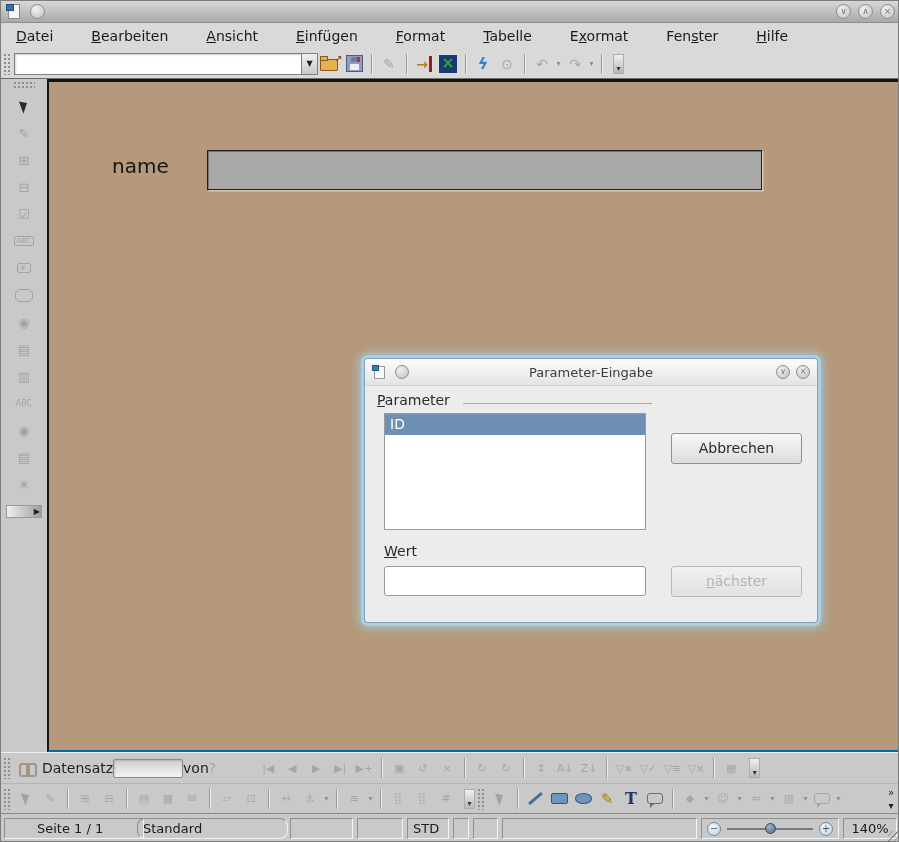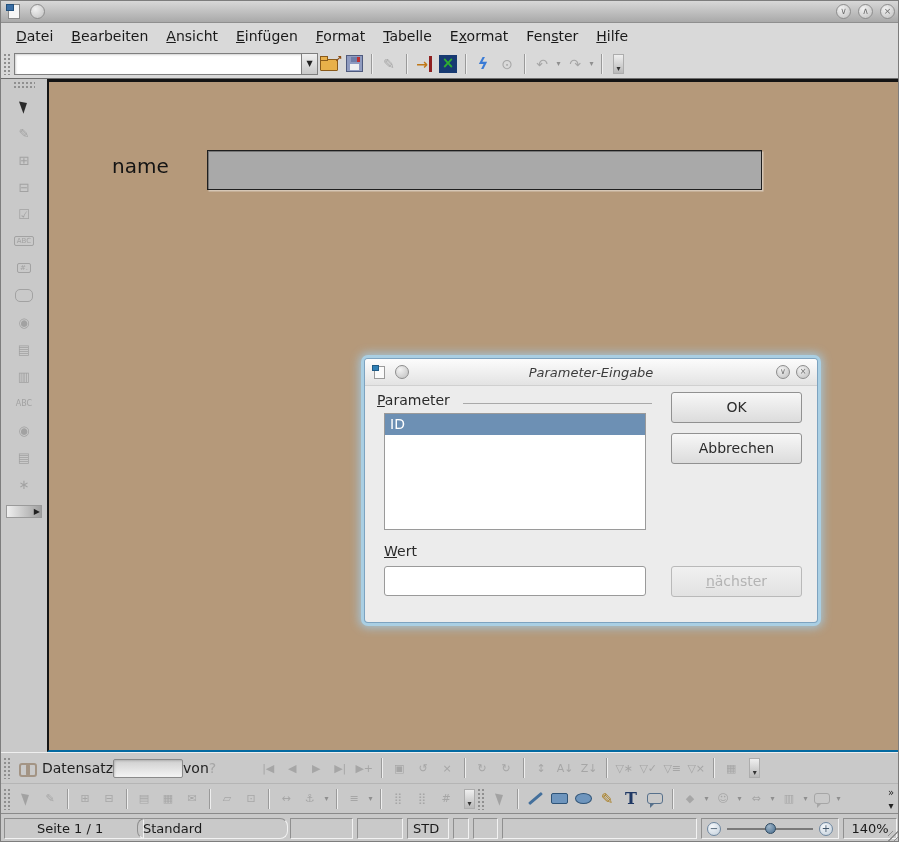--- a/index.html
+++ b/index.html
@@ -30,20 +30,21 @@
   }
   .titlebar .right { margin-left:auto; display:flex; gap:7px; z-index:2; }
   .app-ico { width:16px; height:16px; margin-right:8px; position:relative; flex:none; z-index:2; }
   .app-ico .page { position:absolute; left:2px; top:0; width:12px; height:15px; background:#f6f6f6; border:1px solid #8a8a8a; }
   .app-ico .tag  { position:absolute; left:0; top:0; width:8px; height:7px; background:#3a6ea5; border:1px solid #23507c; }
   
   .menubar {
     position:absolute; left:0; top:22px; width:899px; height:26px;
     background:#d9d9d9; display:flex; align-items:center; padding-left:6px;
     font-size:14px;
+    gap:20px;
   }
   .menu-item { padding:3px 9px; cursor:default; white-space:nowrap; }
   .mn { text-decoration:underline; }
   
   .toolbar-std {
     position:absolute; left:0; top:48px; width:899px; height:30px;
     background:#d9d9d9; display:flex; align-items:center;
     border-bottom:1px solid #6e6e6e;
   }
   .handle {
@@ -132,21 +133,21 @@
   
   .dialog {
     position:absolute; left:364px; top:358px; width:452px; height:263px;
     background:#ececec; border-radius:3px; z-index:10;
     box-shadow:0 0 0 1px #7da3c0, 0 0 0 4px #aacfe3, 0 0 10px 6px rgba(160,205,235,.8);
     font-size:14px;
   }
   .dlg-title {
     height:27px; background:linear-gradient(#fcfcfc,#e3e3e3);
     border-bottom:1px solid #d0d0d0; border-radius:3px 3px 0 0;
-    display:flex; align-items:center; padding:0 7px; position:relative;font-style:italic;
+    display:flex; align-items:center; padding:0 7px; position:relative;
   }
   .dlg-title .t { position:absolute; left:0; right:0; text-align:center; font-size:13px; color:#3c3c3c; }
   .dlg-title .right { margin-left:auto; display:flex; gap:6px; z-index:2; }
   .dlg-ico { width:15px; height:15px; position:relative; margin-right:8px; z-index:2; }
   .dlg-ico .page { position:absolute; left:2px; top:1px; width:11px; height:13px; background:#fafafa; border:1px solid #9a9a9a; }
   .dlg-ico .tag  { position:absolute; left:0; top:0; width:7px; height:6px; background:#2f7fb5; border:1px solid #1f5a85; }
   .circ-btn.sm { width:14px; height:14px; font-size:8px; line-height:12px; }
   .dlg-label { position:absolute; font-size:14px; color:#2a2a2a; }
   .fieldline { position:absolute; left:98px; right:165px; top:44px; border-top:1px solid #a9a9a9; }
   .param-list {
@@ -387,21 +388,20 @@
         <span class="circ-btn sm">×</span>
       </span>
     </div>
     <span class="dlg-label" style="left:12px; top:33px;"><span class="mn">P</span><span>arameter</span></span>
     <span class="fieldline"></span>
     <div class="param-list">
       <div class="param-row sel">ID</div>
     </div>
     <span class="dlg-label" style="left:19px; top:184px;"><span class="mn">W</span><span>ert</span></span>
     <input class="dlg-input" value="" style="">
-    <div class="btn" style="top:33px;">OK</div>
     <div class="btn" style="top:74px;">Abbrechen</div>
     <div class="btn disabled" style="top:207px;"><span class="mn">n</span><span>ächster</span></div>
   </div>
 
   <div class="record-bar">
     <span class="handle"></span>
     <span class="binoc"></span>
     <span class="rec-text">Datensatz</span>
     <input class="rec-input" value="" style="">
     <span class="rec-text">von</span>

